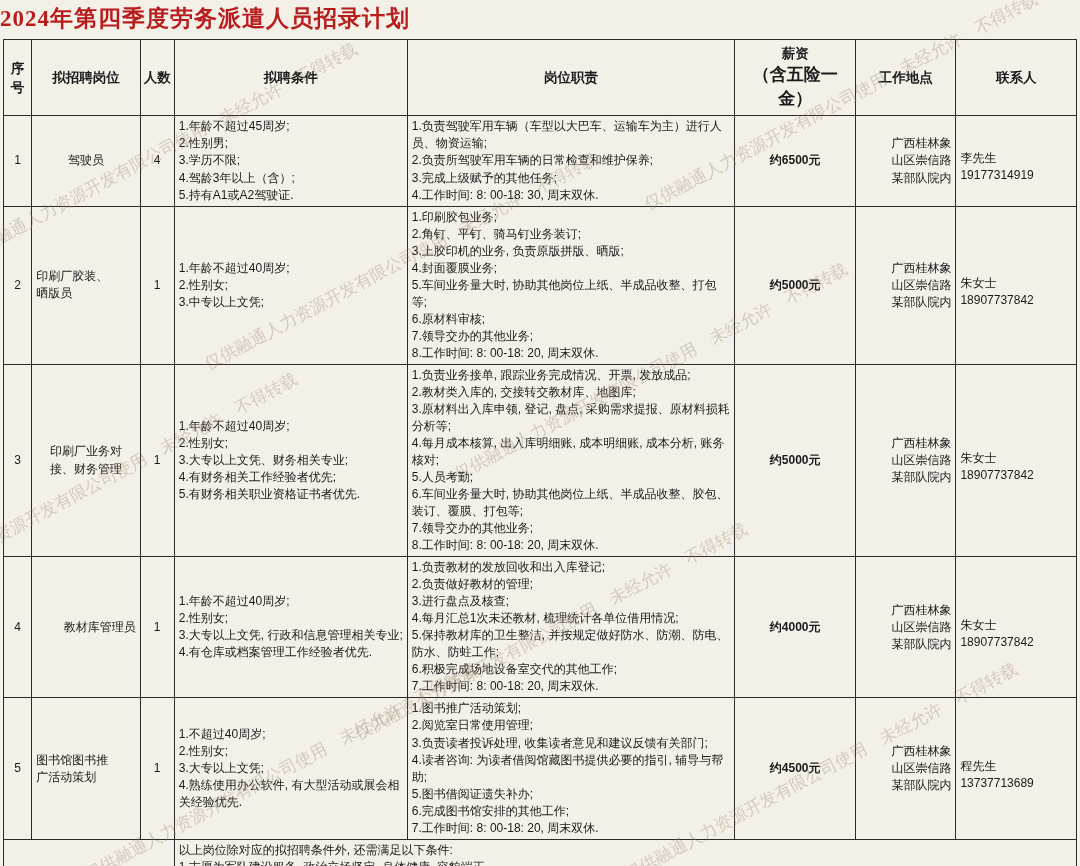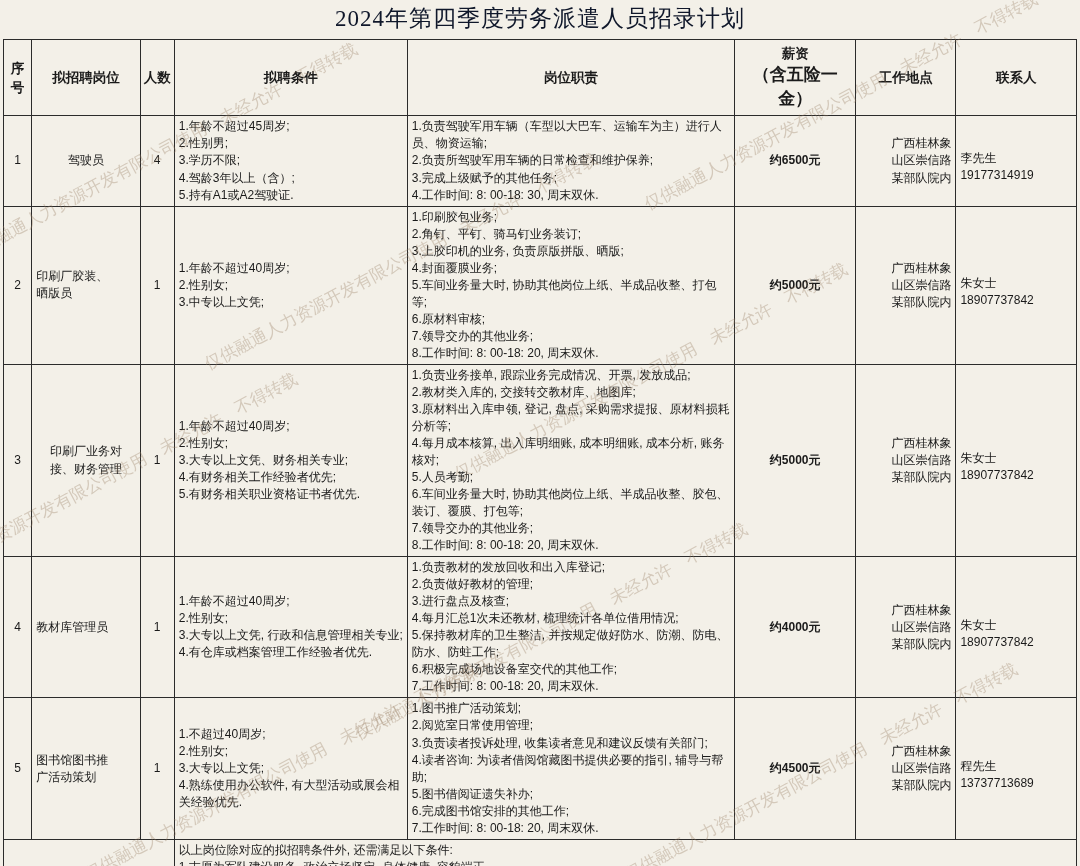--- a/index.html
+++ b/index.html
@@ -16,27 +16,27 @@
     position: relative;
   }
   .page {
     width: 1080px;
     height: 866px;
     position: relative;
     background: #f3f0e8;
     box-sizing: border-box;
   }
   .doc-title {
-    text-align: center;
+    text-align: left;
     font-family: "Liberation Serif", serif;
-    font-weight: normal;
+    font-weight: bold;
     font-size: 23px;
     letter-spacing: 1px;
     padding: 3px 0 5px 0;
-    color: #0f172a;
+    color: #b91c1c;
   }
   table.plan {
     border-collapse: collapse;
     width: 1074px;
     margin: 0 3px;
     table-layout: fixed;
     background: transparent;
   }
   table.plan th, table.plan td {
     border: 1px solid #2b2b2b;
@@ -220,21 +220,21 @@
         <td class="loc-cell cell-lines">广西桂林象
 山区崇信路
 某部队院内</td>
         <td class="contact-cell">
           <span class="name">朱女士</span>
           <span class="phone">18907737842</span>
         </td>
       </tr>
       <tr>
         <td class="seq-cell" style="text-align:center">4</td>
-        <td class="post-cell cell-lines" style="text-align:left">教材库管理员</td>
+        <td class="post-cell cell-lines" style="text-align:right">教材库管理员</td>
         <td class="num-cell" style="text-align:center">1</td>
         <td class="cond-cell cell-lines">1.年龄不超过40周岁;
 2.性别女;
 3.大专以上文凭, 行政和信息管理相关专业;
 4.有仓库或档案管理工作经验者优先.</td>
         <td class="duty-cell cell-lines">1.负责教材的发放回收和出入库登记;
 2.负责做好教材的管理;
 3.进行盘点及核查;
 4.每月汇总1次未还教材, 梳理统计各单位借用情况;
 5.保持教材库的卫生整洁, 并按规定做好防水、防潮、防电、防水、防蛀工作;

